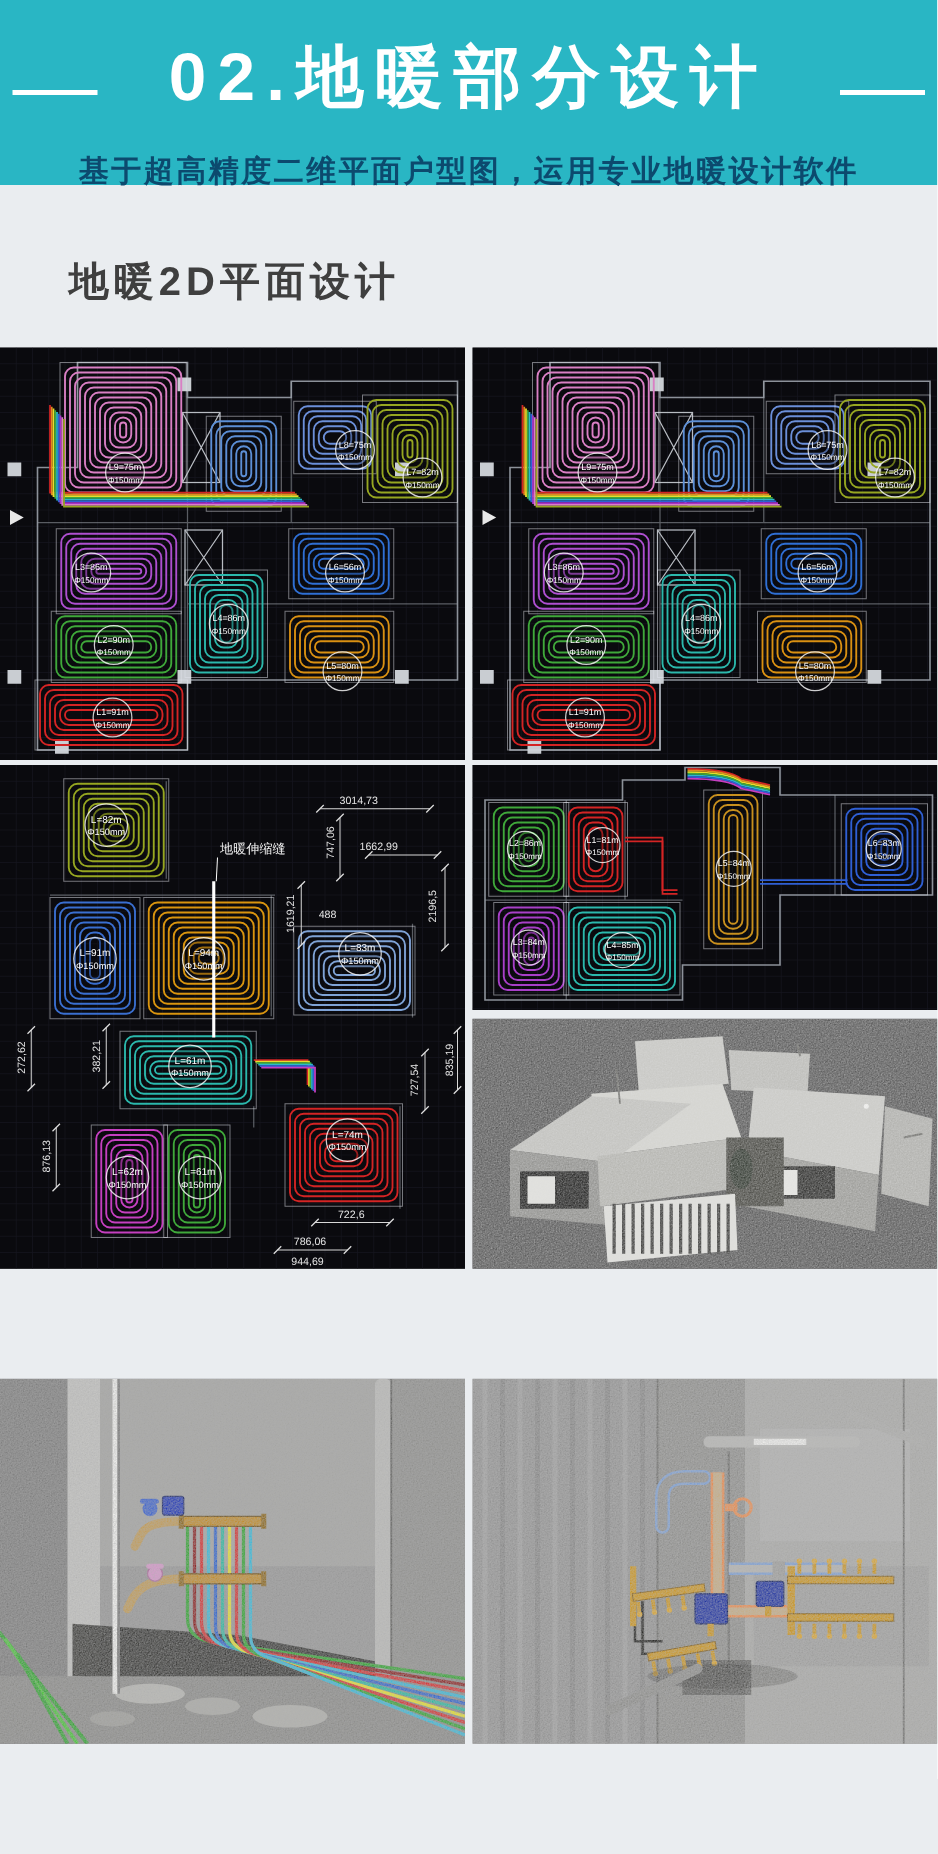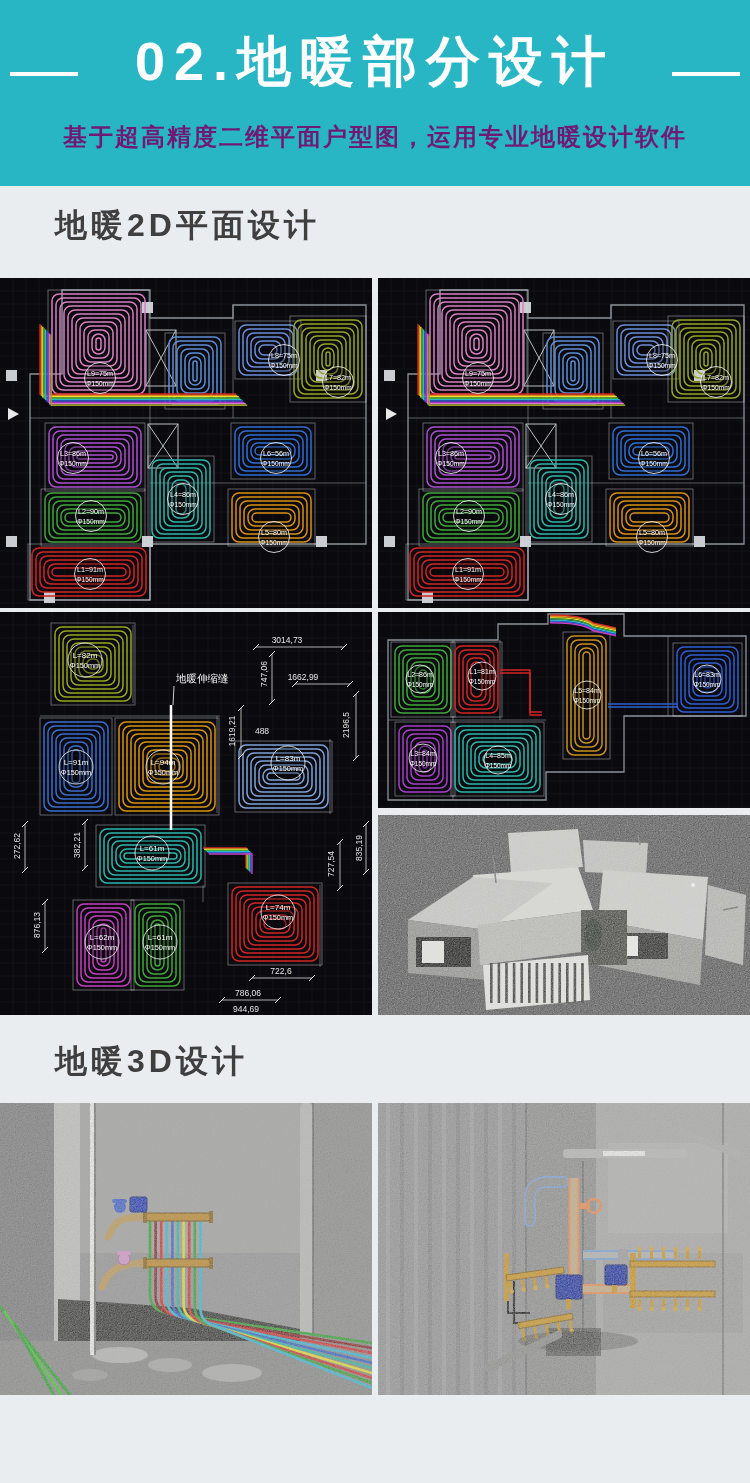--- a/index.html
+++ b/index.html
@@ -1,25 +1,25 @@
 <!DOCTYPE html>
 <html style="--accent: #29B6C4; --page_bg: #EAEDF0; --heading: #3F3F3F; --cad_bg: #0A0A0E; --grid: #16161F; --wall: #9AA0A8;"><head>
 <meta charset="utf-8">
 <style>
   html,body{margin:0;padding:0;background:#fff}
   .page{position:relative;width:750px;height:1483px;overflow:hidden;
         background:var(--page_bg,#EAEDF0);
         font-family:"Liberation Sans","DejaVu Sans",sans-serif;}
-  .hero{position:absolute;left:0;top:0;width:750px;height:186px;background:var(--accent,#29B6C4);}
+  .hero{position:absolute;left:0;top:0;width:750px;height:148px;background:var(--accent,#29B6C4);}
   .hero h1{margin:0;position:absolute;top:26px;left:0;right:0;text-align:center;
            color:#fff;font-size:54px;font-weight:700;letter-spacing:9px;white-space:nowrap;}
   .rule{position:absolute;top:72px;height:4px;width:68px;background:#fff;}
   .rule-left{left:10px}.rule-right{right:10px}
   .hero p{margin:0;position:absolute;top:121px;left:0;right:0;text-align:center;
-          color:#701a75;font-size:24px;font-weight:700;letter-spacing:2px;white-space:nowrap;}
+          color:#0c4a6e;font-size:24px;font-weight:700;letter-spacing:2px;white-space:nowrap;}
   .sec{position:absolute;left:55px;margin:0;font-size:32px;font-weight:700;
        color:var(--heading,#3F3F3F);letter-spacing:4px;white-space:nowrap;}
   #sec2d{top:204px}
   #sec3d{top:1040px}
   .img{position:absolute;overflow:hidden;background:#0A0A0E;}
   .img svg{display:block}
   #plan-top-left {left:0;   top:278px; width:372px;height:330px}
   #plan-top-right{left:378px;top:278px; width:372px;height:330px}
   #plan-mid-left {left:0;   top:612px; width:372px;height:403px}
   #plan-mid-right{left:378px;top:612px; width:372px;height:196px}
@@ -665,21 +665,20 @@
         <defs>
           <filter id="nz-scan" x="0%" y="0%" width="100%" height="100%">
             <feTurbulence type="fractalNoise" baseFrequency="0.85" numOctaves="2" stitchTiles="stitch"></feTurbulence>
             <feColorMatrix type="matrix" values="0 0 0 0 0.72  0 0 0 0 0.72  0 0 0 0 0.72  0.7 0.7 0.7 0 -0.52"></feColorMatrix>
           </filter>
         </defs>
         <rect x="0" y="0" width="372" height="200" filter="url(#nz-scan)" opacity="0.5"></rect>
       </svg>
     </div>
 
-  <h2 class="sec" id="sec3d">地暖3D设计</h2>
 
   <div class="img" id="photo-left">
       <svg viewBox="0 0 372 292" width="100%" height="100%">
         <rect x="0" y="0" width="372" height="292" fill="#969696"></rect>
         <rect x="80" y="0" width="230" height="150" fill="#A4A4A2"></rect>
         <rect x="0" y="0" width="58" height="292" fill="#7C7C7C"></rect>
         <rect x="54" y="0" width="26" height="252" fill="#C4C4C2"></rect>
         <rect x="300" y="0" width="13" height="232" rx="5" fill="#BCBCBA"></rect>
         <rect x="313" y="0" width="59" height="292" fill="#8E8E8C"></rect>
         <line x1="313" y1="0" x2="313" y2="292" stroke="#5E5E5C" stroke-width="1.5"></line>

